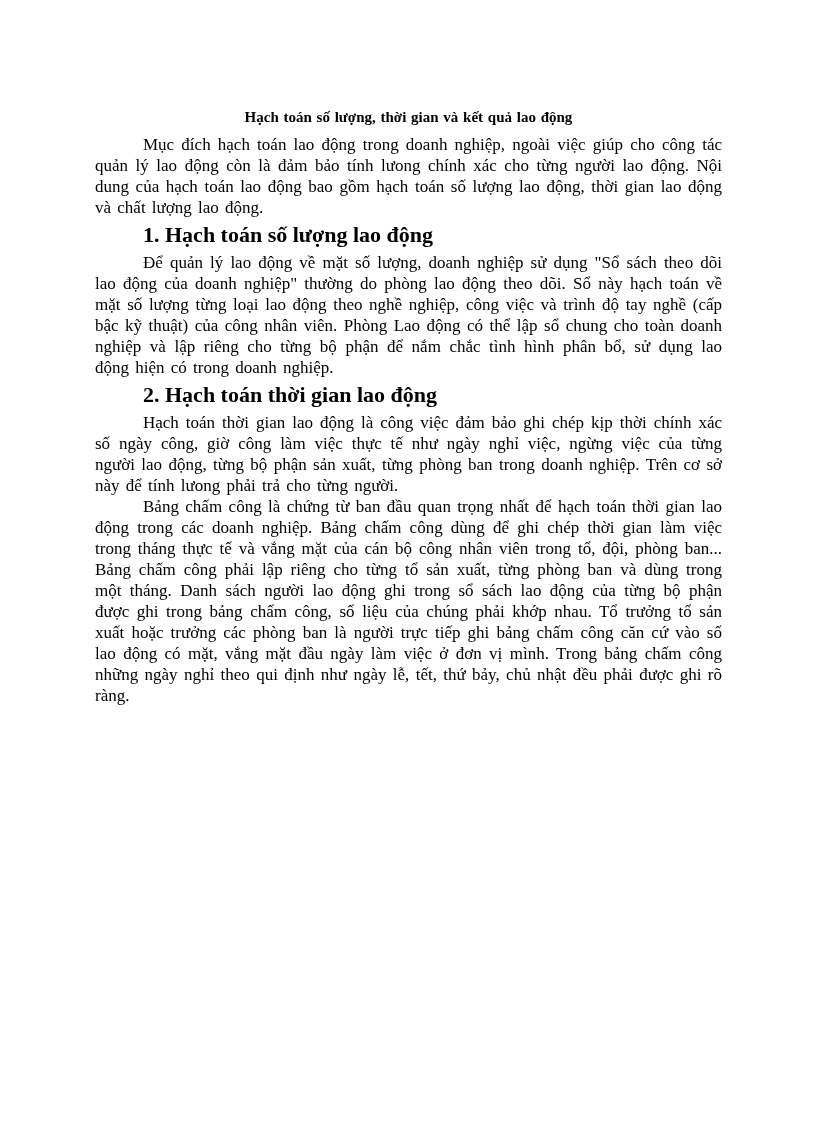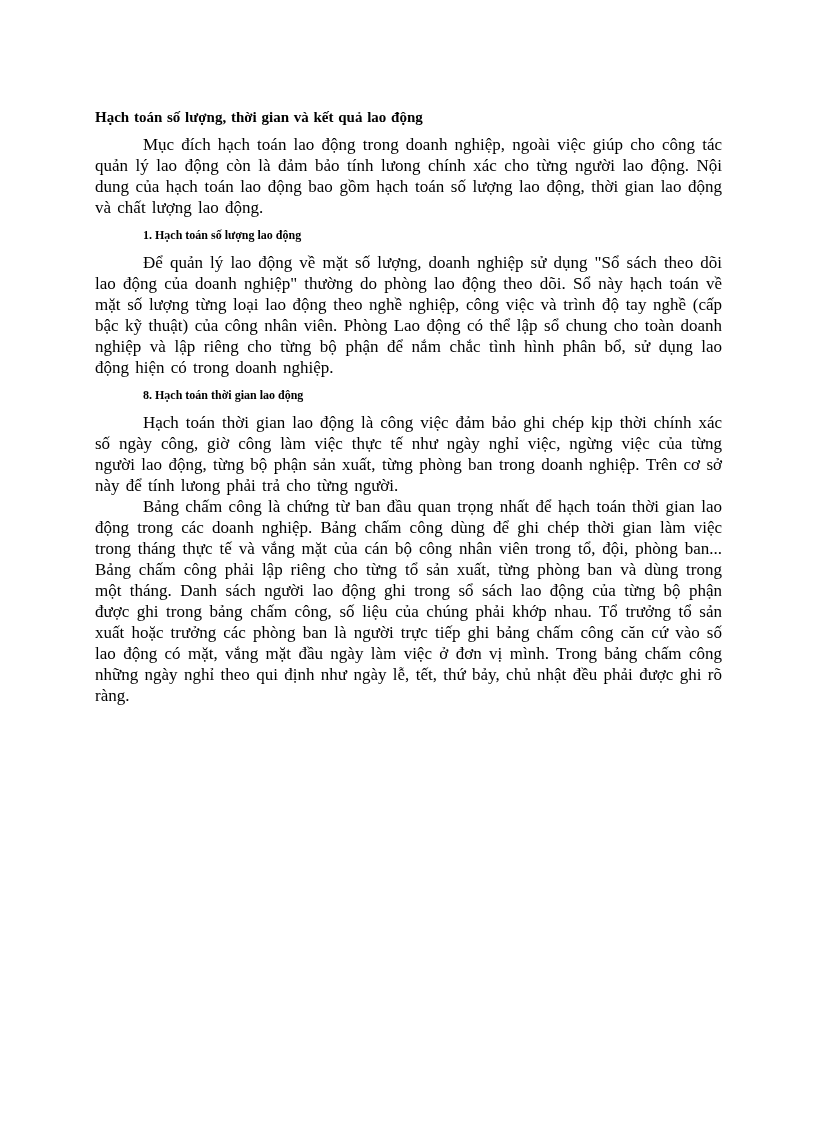--- a/index.html
+++ b/index.html
@@ -17,49 +17,49 @@
   .page {
     width: 816px;
     height: 1123px;
     background: #ffffff;
     padding: 100px 94px 0 95px;
   }
   .doc-title {
     font-size: 15px;
     font-weight: bold;
     line-height: 34px;
-    text-align: left;
+    text-align: center;
     text-indent: 0;
     word-spacing: 1px;
   }
   .para {
     font-size: 17px;
     line-height: 21px;
     text-align: justify;
     text-indent: 48px;
     word-spacing: 2px;
   }
   .heading {
-    font-size: 12px;
+    font-size: 22px;
     font-weight: bold;
     line-height: 34px;
     text-align: left;
     text-indent: 48px;
   }
 </style>
 </head>
 <body>
 
 <div class="page">
   <div class="doc-title">Hạch toán số lượng, thời gian và kết quả lao động</div>
 
   <p class="para">Mục đích hạch toán lao động trong doanh nghiệp, ngoài việc giúp cho công tác quản lý lao động còn là đảm bảo tính lưong chính xác cho từng người lao động. Nội dung của hạch toán lao động bao gồm hạch toán số lượng lao động, thời gian lao động và chất lượng lao động.</p>
 
   <p class="heading">1. Hạch toán số lượng lao động</p>
 
   <p class="para">Để quản lý lao động về mặt số lượng, doanh nghiệp sử dụng "Sổ sách theo dõi lao động của doanh nghiệp" thường do phòng lao động theo dõi. Sổ này hạch toán về mặt số lượng từng loại lao động theo nghề nghiệp, công việc và trình độ tay nghề (cấp bậc kỹ thuật) của công nhân viên. Phòng Lao động có thể lập sổ chung cho toàn doanh nghiệp  và lập riêng cho từng bộ phận để nắm chắc tình hình phân bổ, sử dụng lao động hiện  có trong doanh nghiệp.</p>
 
-  <p class="heading">8. Hạch toán thời gian lao động</p>
+  <p class="heading">2. Hạch toán thời gian lao động</p>
 
   <p class="para">Hạch toán thời gian lao động là công việc đảm bảo ghi chép kịp thời chính xác số ngày công, giờ công làm việc thực tế như ngày nghỉ việc, ngừng việc của từng người lao động, từng bộ phận sản xuất, từng phòng ban trong doanh nghiệp. Trên cơ sở này để tính lưong phải trả cho từng người.</p>
 
   <p class="para">Bảng chấm công là chứng từ ban đầu quan trọng nhất để hạch toán thời gian lao động trong các doanh nghiệp. Bảng chấm công dùng để ghi chép thời gian làm việc trong tháng thực tế và vắng mặt của cán bộ công nhân viên trong tổ, đội, phòng ban... Bảng chấm công phải lập riêng cho từng tổ sản xuất, từng phòng ban và dùng trong một tháng. Danh sách người lao động ghi trong sổ sách lao động của từng bộ phận được ghi trong bảng chấm công, số liệu  của chúng phải khớp nhau. Tổ trưởng tổ sản xuất hoặc trưởng các phòng ban là người trực tiếp ghi bảng chấm công căn cứ vào số lao động có mặt, vắng mặt đầu ngày làm việc ở đơn vị mình. Trong bảng chấm công những ngày nghỉ theo qui định như ngày lễ, tết, thứ bảy, chủ nhật đều phải được ghi  rõ ràng.</p>
 </div>
 
 </body></html>

